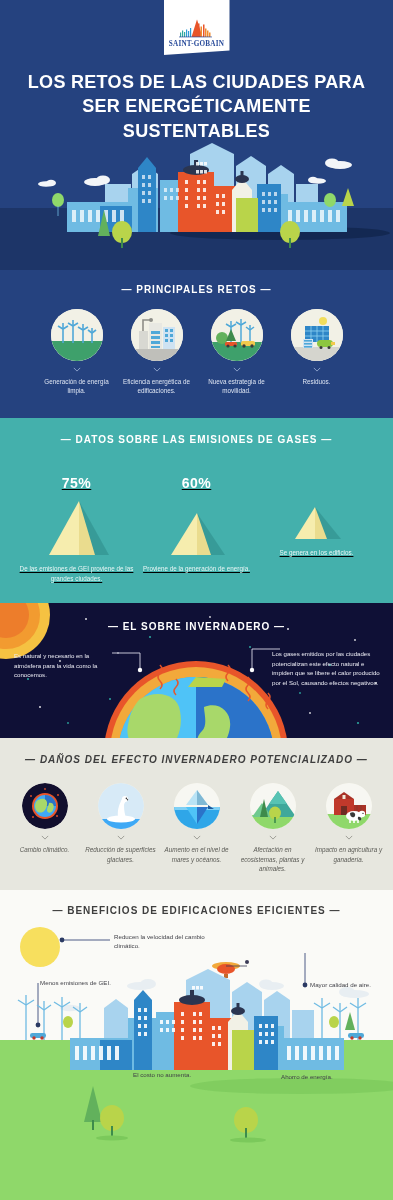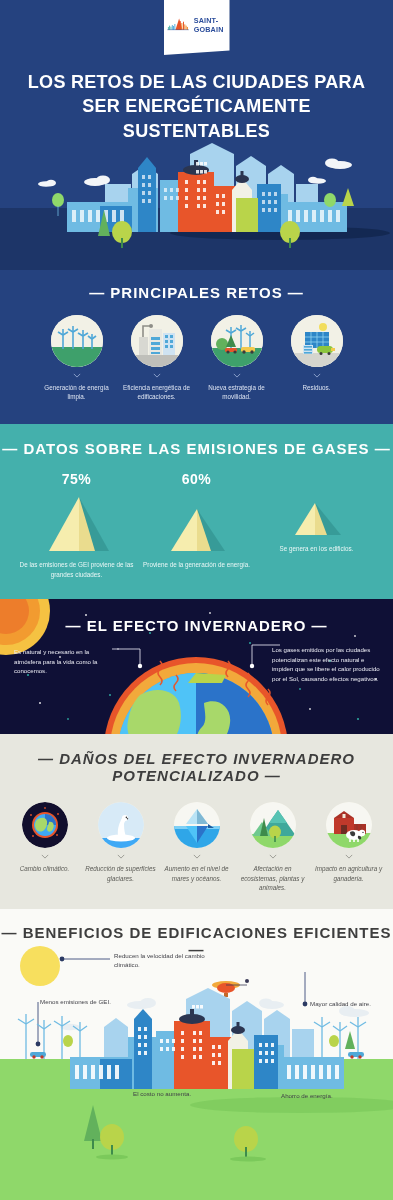--- a/index.html
+++ b/index.html
@@ -25,25 +25,26 @@
   .logo-card {
     position: absolute;
     left: 50%;
     transform: translateX(-50%);
     top: 0;
     width: 66px;
     height: 55px;
     background: #fff;
     clip-path: polygon(0 0, 100% 0, 100% 92%, 0 100%);
     display: flex;
-    flex-direction: row;
+    flex-direction: column;
     align-items: center;
     justify-content: flex-end;
     padding-bottom: 7px;
     z-index: 6;
+    font-family: Liberation Serif, serif;
   }
   .logo-mark { width: 46px; height: 22px; display:block; }
   .logo-text {
     font-size: 7.2px;
     font-weight: bold;
     color: #2B4D9B;
     letter-spacing: .2px;
     margin-top: 1px;
   }
   .hero h1 {
@@ -76,21 +77,21 @@
   }
 
   
   .retos {
     background: #25427F;
     padding: 14px 0 22px;
   }
   .band-title {
     text-align: center;
     color: #fff;
-    font-size: 15px;
+    font-size: 10px;
     font-weight: bold;
     letter-spacing: 1px;
   }
   .band-title.dark { color: #3E3E3E; }
   .icon-row {
     display: flex;
     justify-content: center;
     gap: 10px;
     margin-top: 14px;
     padding: 0 14px;
@@ -117,21 +118,22 @@
   .icon-label.dark { color: #5A5A55; }
 
   
   .datos {
     background: #44B0AC;
     padding: 16px 0 20px;
   }
   .pyr-row {
     display: flex;
     justify-content: center;
-    margin-top: 14px;
+    margin-top: 30px;
+    text-decoration: underline;
   }
   .pyr-cell { width: 120px; text-align: center; }
   .pct {
     color: #fff;
     font-size: 14px;
     font-weight: bold;
     letter-spacing: .5px;
   }
   .pyr-holder { height: 62px; position: relative; margin-top: 6px; }
   .pyr-cap {
@@ -610,21 +612,21 @@
         </g>
 
         <g stroke="#D8D8E6" stroke-width=".9" fill="none">
           <path d="M112 50 H140 V66"></path>
           <path d="M280 46 H252 V66"></path>
         </g>
         <circle cx="140" cy="67" r="2.2" fill="#FFFFFF"></circle>
         <circle cx="252" cy="67" r="2.2" fill="#FFFFFF"></circle>
       </svg>
 
-      <div class="band-title" style="position:relative;z-index:3">— EL EFECTO INVERNADERO —</div>
+      <div class="band-title" style="position:relative;z-index:3">— EL SOBRE INVERNADERO —</div>
       <div class="note left">Es natural y necesario en la atmósfera para la vida como la conocemos.</div>
       <div class="note right">Los gases emitidos por las ciudades potencializan este efecto natural e impiden que se libere el calor producido por el Sol, causando efectos negativos.</div>
     </div>
   </section>
 
   <section class="sec danos">
     <div class="band-title dark">— DAÑOS DEL EFECTO INVERNADERO POTENCIALIZADO —</div>
     <div class="icon-row">
 
       <div class="icon-cell">

